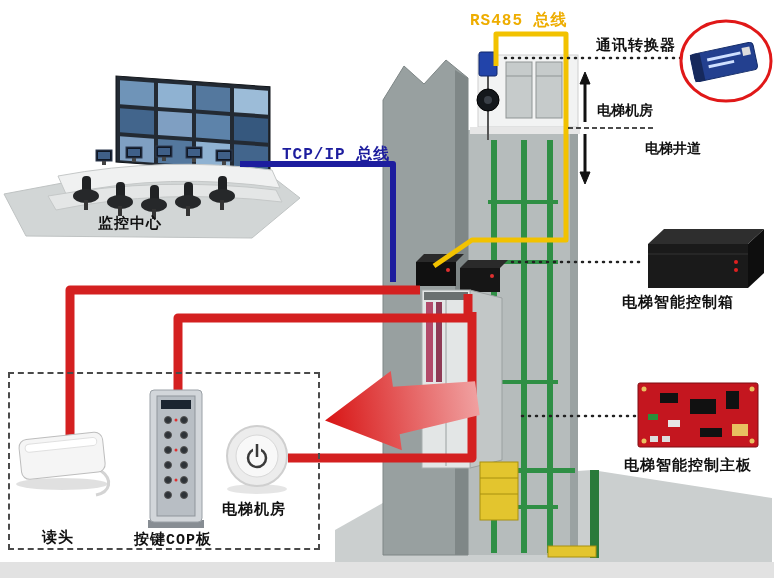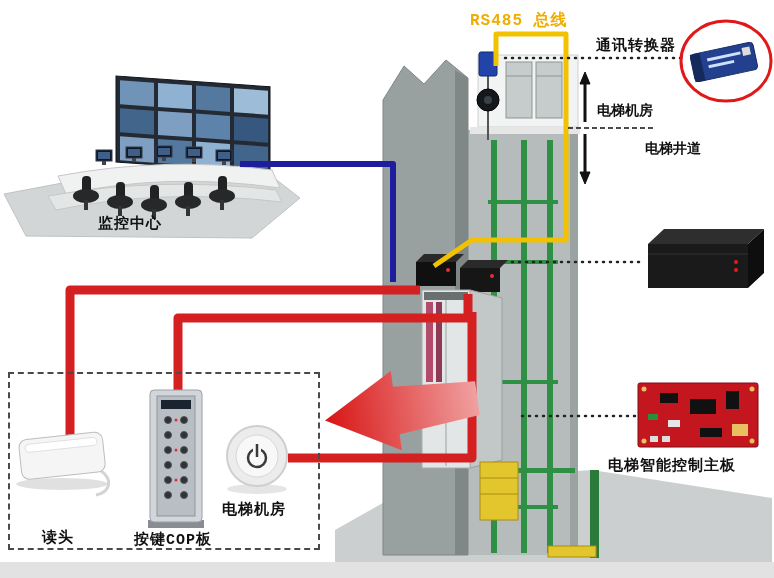--- a/index.html
+++ b/index.html
@@ -288,19 +288,21 @@
     </g>
   </g>
 </svg>
 
 <div class="dashed-box"></div>
 
 <div class="label yellow" style="left:470px;top:10px;">RS485 总线</div>
 <div class="label" style="left:596px;top:36px;">通讯转换器</div>
 <div class="label small" style="left:597px;top:102px;">电梯机房</div>
 <div class="label small" style="left:597px;top:140px;padding-left:48px;">电梯井道</div>
+<div class="label blue" style="left:282px;top:144px;">TCP/IP 总线</div>
 <div class="label" style="left:98px;top:206px;margin-top:8px;">监控中心</div>
-<div class="label" style="left:608px;top:456px;">电梯智能控制主板</div>
+<div class="label" style="left:622px;top:293px;">电梯智能控制箱</div>
+<div class="label" style="left:624px;top:456px;">电梯智能控制主板</div>
 <div class="label" style="left:42px;top:528px;">读头</div>
 <div class="label" style="left:134px;top:530px;">按键COP板</div>
 <div class="label" style="left:222px;top:500px;">电梯机房</div>
 
 </div>
 
 </body></html>

